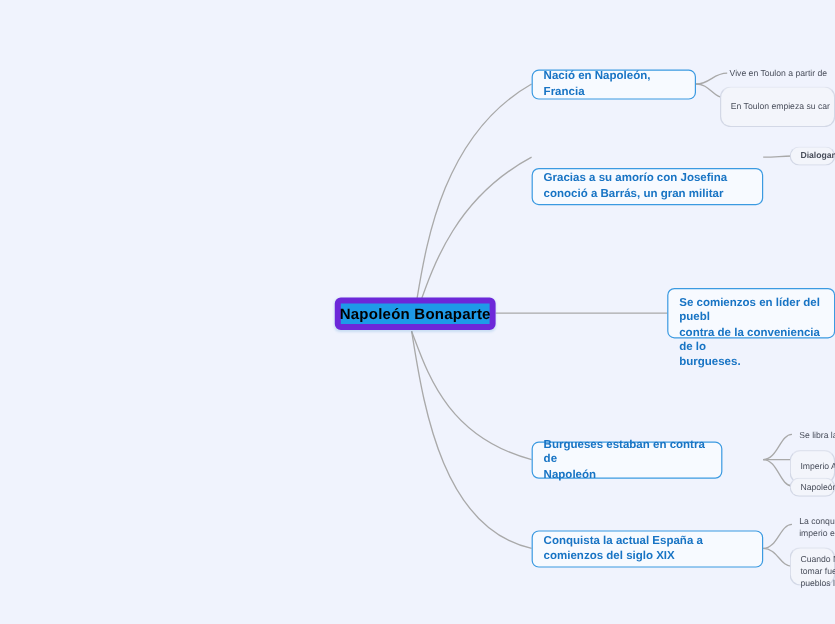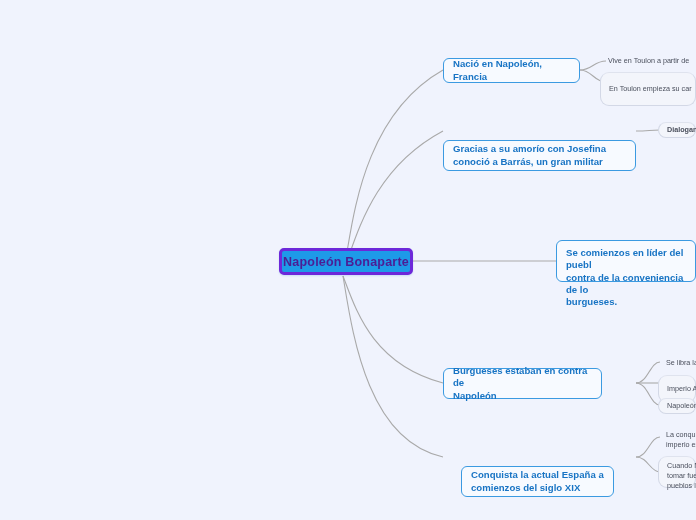--- a/index.html
+++ b/index.html
@@ -29,23 +29,23 @@
     height: 520px;
     pointer-events: none;
   }
   .node {
     position: absolute;
     box-sizing: border-box;
   }
   
   .node-root {
     background: #1e9ae8;
-    border: 3px solid #6d28d9;
+    border: 5px solid #6d28d9;
     border-radius: 5px;
-    color: #4c1d95;
+    color: #000000;
     font-weight: bold;
     font-size: 12.5px;
     letter-spacing: 0.2px;
     display: flex;
     align-items: center;
     justify-content: center;
     padding: 7px 14px;
     white-space: nowrap;
     box-shadow: 0 1px 2px rgba(30,120,200,0.18);
   }
@@ -153,21 +153,21 @@
   <div class="node node-leaf plain" style="left:658px; top:355px; width:38px; height:15px;">
     <span>Se libra la</span>
   </div>
   <div class="node node-leaf" style="left:658px; top:375px; width:38px; height:28px;">
     <span>Imperio A</span>
   </div>
   <div class="node node-leaf" style="left:658px; top:398px; width:38px; height:16px;">
     <span>Napoleón</span>
   </div>
 
-  <div class="node node-branch" style="left:461px; top:442px; width:153px; height:31px;margin-top:24px;">
+  <div class="node node-branch" style="left:443px; top:442px; width:193px; height:31px;">
     <span class="txt" style="white-space:pre-line;">Conquista la actual España a
 comienzos del siglo XIX</span>
   </div>
   <div class="node node-leaf plain" style="left:658px; top:426px; width:38px; height:24px; align-items:flex-start;">
     <span>La conquis
 imperio es</span>
   </div>
   <div class="node node-leaf" style="left:658px; top:456px; width:38px; height:32px; align-items:flex-start;">
     <span>Cuando Na
 tomar fuer

